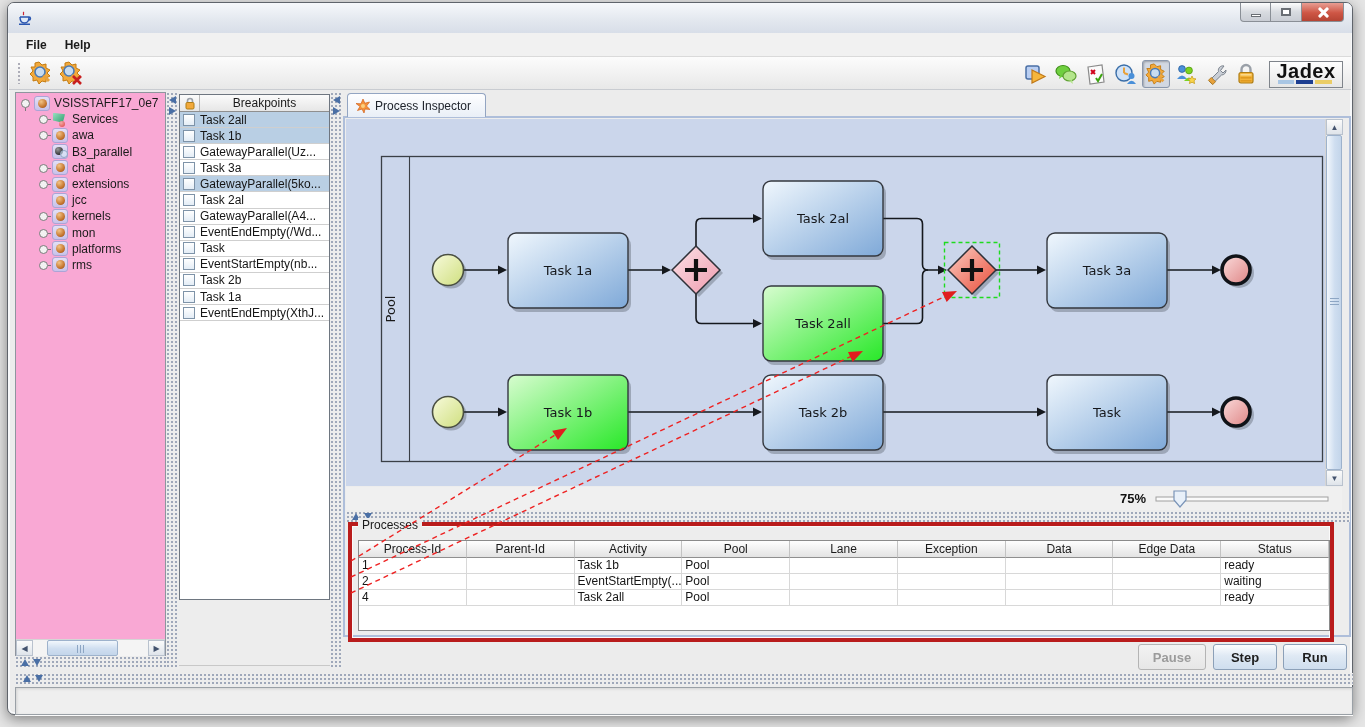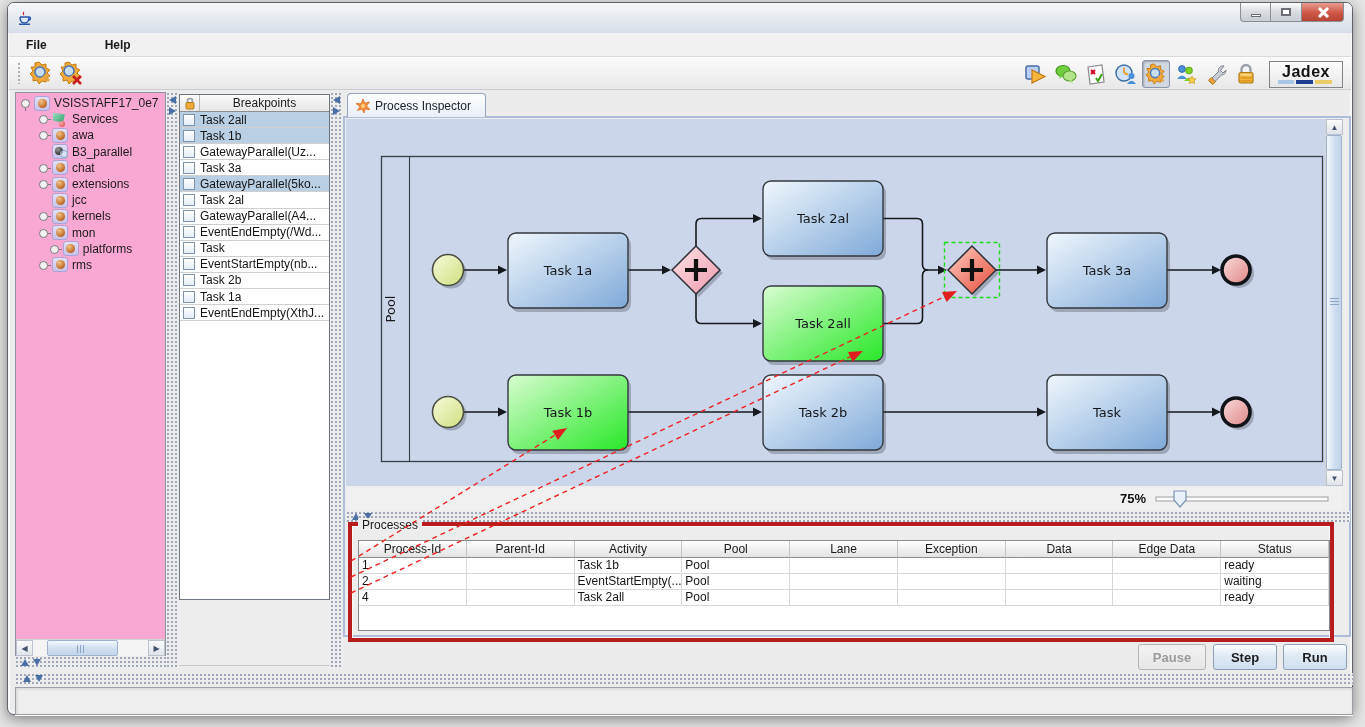--- a/index.html
+++ b/index.html
@@ -19,31 +19,31 @@
   .wbtn.close{width:42px;border-left:none;border-radius:0 0 4px 0;background:linear-gradient(#E89D92,#CE5645 55%,#B54434);}
   .glyph-min{width:10px;height:3px;background:#FFF;border:1px solid #6A6E74;margin-top:6px;}
   .glyph-max{width:10px;height:8px;border:2px solid #6A6E74;background:#FFF;}
   .glyph-close{position:relative;width:12px;height:12px;}
   .glyph-close::before,.glyph-close::after{content:"";position:absolute;left:5px;top:0;width:3px;height:13px;background:#FFF;border-radius:1px;}
   .glyph-close::before{transform:rotate(45deg);}
   .glyph-close::after{transform:rotate(-45deg);}
   .javacup{width:16px;height:16px;}
   
   .menubar{position:absolute;left:1px;top:30px;right:1px;height:24px;background:#F1F1F1;border-bottom:1px solid #DADADA;
-    display:flex;align-items:center;padding-left:8px;gap:40px;}
+    display:flex;align-items:center;padding-left:8px;}
   .menu-item{font-size:12px;font-weight:bold;color:#1A1A1A;padding:3px 9px;}
   .toolbar{position:absolute;left:1px;top:54px;right:1px;height:33px;background:linear-gradient(#FCFCFC,#E8E8E8);
     border-bottom:1px solid #C9CCD1;display:flex;align-items:center;}
   .tb-grip{width:5px;height:22px;margin:0 4px 0 8px;background-image:radial-gradient(circle,#ADADB8 1px,transparent 1.3px);background-size:4px 4px;}
   .tb-ic{width:28px;height:28px;display:flex;align-items:center;justify-content:center;margin:0 1px;border:1px solid transparent;border-radius:3px;}
   .tb-ic.pressed{background:#D2D8E2;border:1px solid #8A97AC;box-shadow:inset 1px 1px 2px rgba(0,0,0,.25);}
   .tb-right{position:absolute;right:8px;top:3px;display:flex;align-items:center;}
   .jadex-logo{width:74px;height:27px;margin-left:8px;border:1px solid #7F848B;background:linear-gradient(#FEFEFE,#E6E6E6);
     position:relative;display:flex;align-items:flex-start;justify-content:center;}
-  .jadex-text{font-size:16px;font-weight:bold;color:#111;letter-spacing:0.5px;line-height:19px;}
+  .jadex-text{font-size:20px;font-weight:bold;color:#111;letter-spacing:0.5px;line-height:19px;}
   .jx-u{position:absolute;bottom:3px;height:4px;}
   .jx-u1{left:8px;width:16px;background:#A9C6E4;}
   .jx-u2{left:26px;width:17px;background:#1D3E91;}
   .jx-u3{left:45px;width:17px;background:#EBCD66;}
   
   .dotted{background-color:#EDEDED;background-image:radial-gradient(circle,#9FA8BA 1px,transparent 1.25px);background-size:4px 4px;}
   .divider-v{position:absolute;width:13px;}
   .divider-h{position:absolute;height:13px;}
   .tri{width:0;height:0;position:absolute;}
   .tri-left{border-top:4px solid transparent;border-bottom:4px solid transparent;border-right:7px solid #4A6FA5;}
@@ -287,21 +287,21 @@
         <div class="trow" style="padding-left: 22px;">
           <span class="toggle collapsed"></span>
           <span class="chip ball"></span>
           <span>kernels</span>
         </div>
         <div class="trow" style="padding-left: 22px;">
           <span class="toggle collapsed"></span>
           <span class="chip ball"></span>
           <span>mon</span>
         </div>
-        <div class="trow" style=" justify-content: center;">
+        <div class="trow" style="padding-left: 22px;">
           <span class="toggle collapsed"></span>
           <span class="chip ball"></span>
           <span>platforms</span>
         </div>
         <div class="trow" style="padding-left: 22px;">
           <span class="toggle collapsed"></span>
           <span class="chip ball"></span>
           <span>rms</span>
         </div>
       </div>

